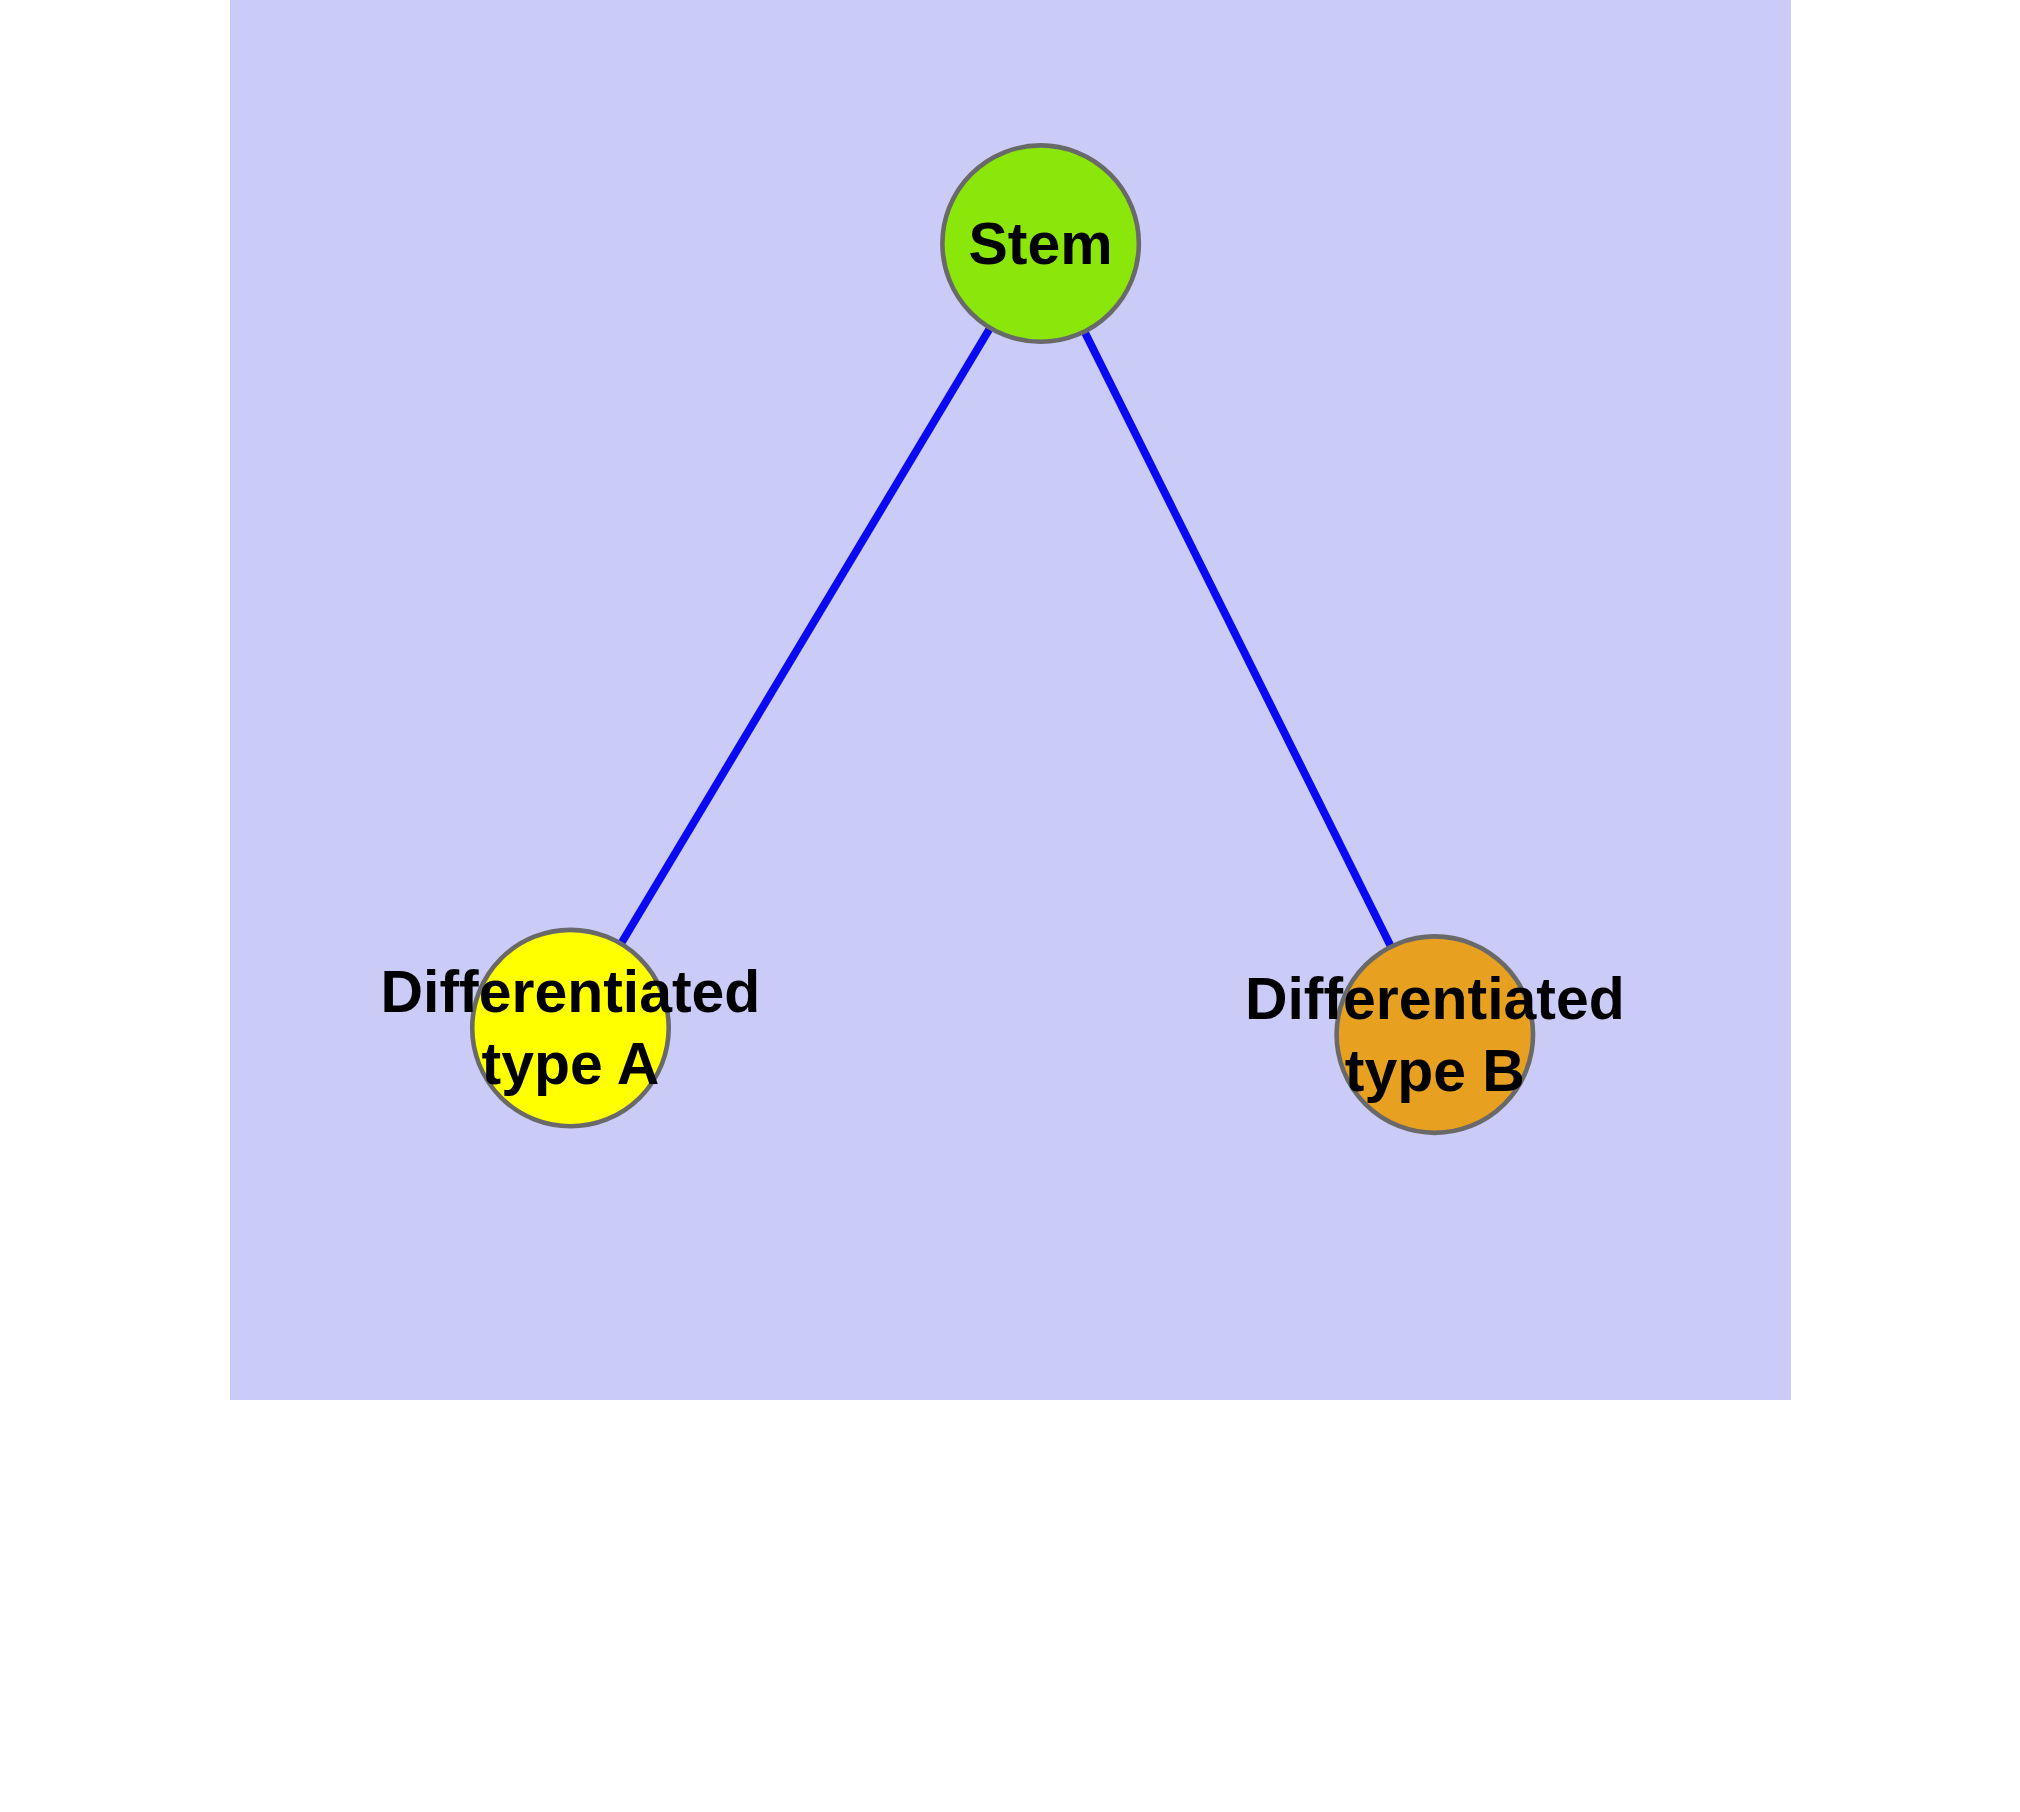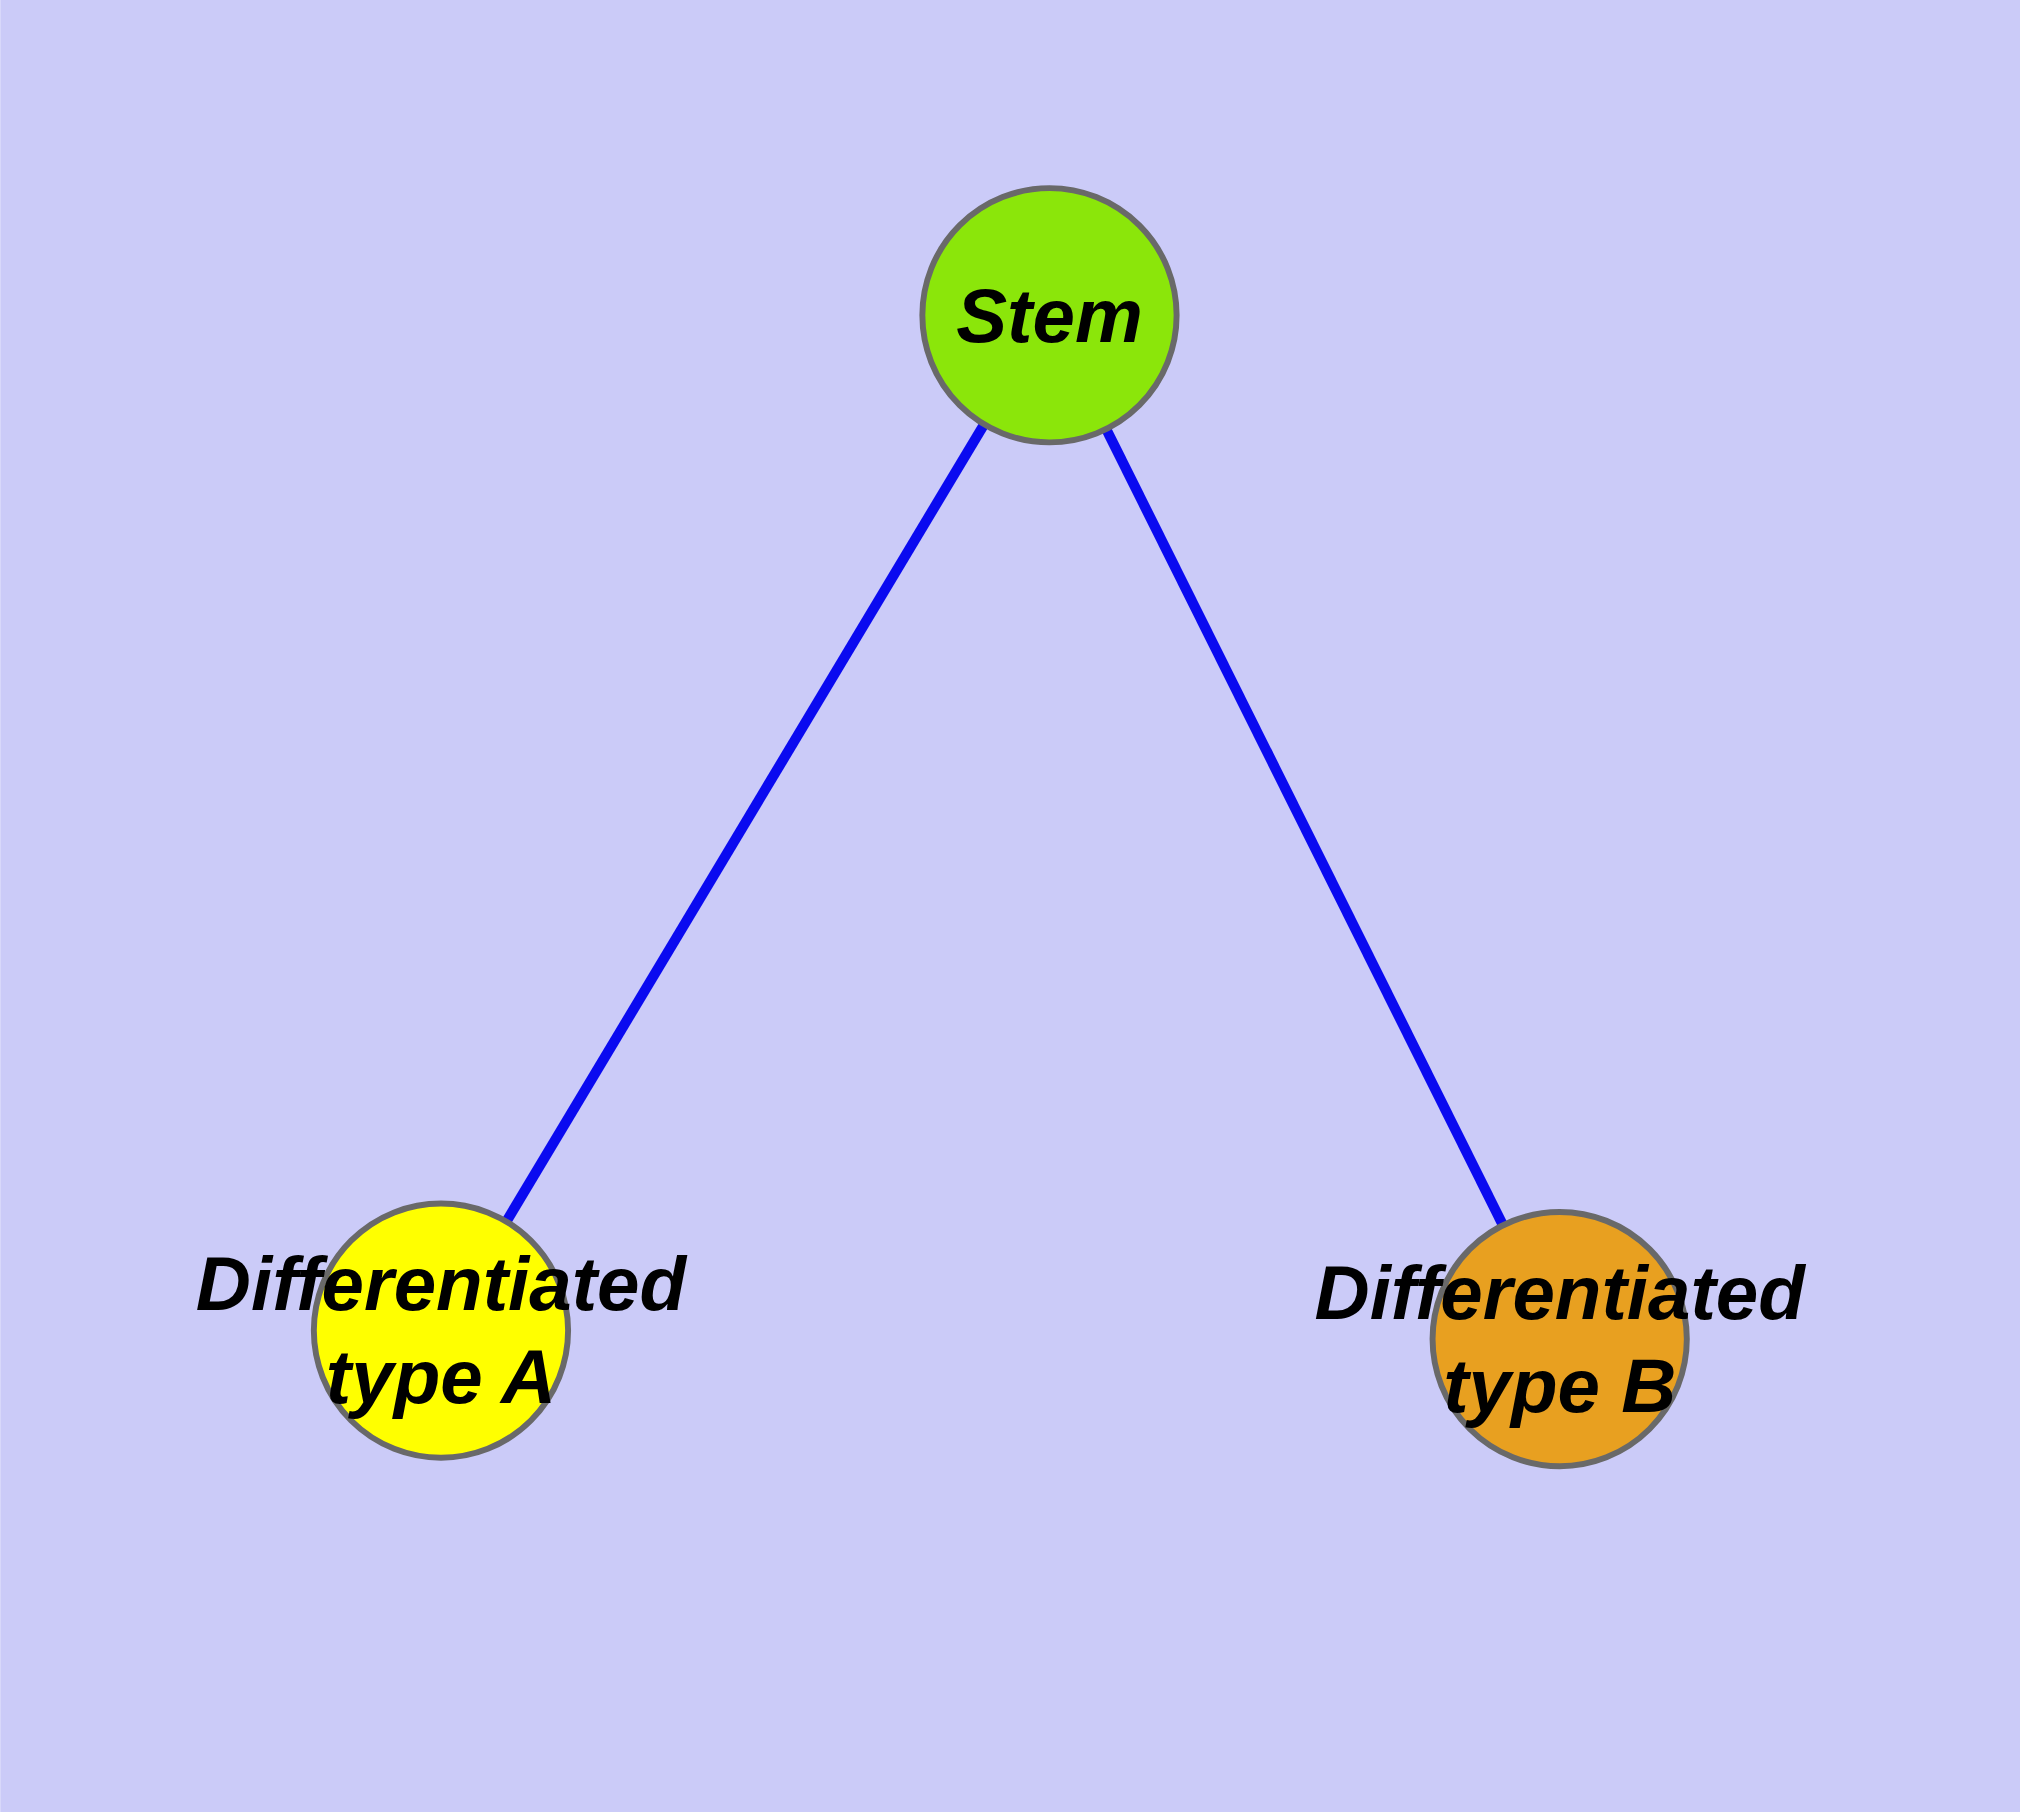--- a/index.html
+++ b/index.html
@@ -3,23 +3,22 @@
 <meta charset="utf-8">
 <style>
   html, body {
     margin: 0;
     padding: 0;
     background: #ffffff;
   }
   .stage {
     position: relative;
     width: 2021px;
-    height: 1812px;
+    height: 1400px;
     overflow: hidden;
-    font-style: italic;
   }
   .stage svg {
     display: block;
     width: 100%;
     height: 100%;
   }
   .node-label {
     font-family: "Liberation Sans", "DejaVu Sans", sans-serif;
     font-weight: 700;
   }

